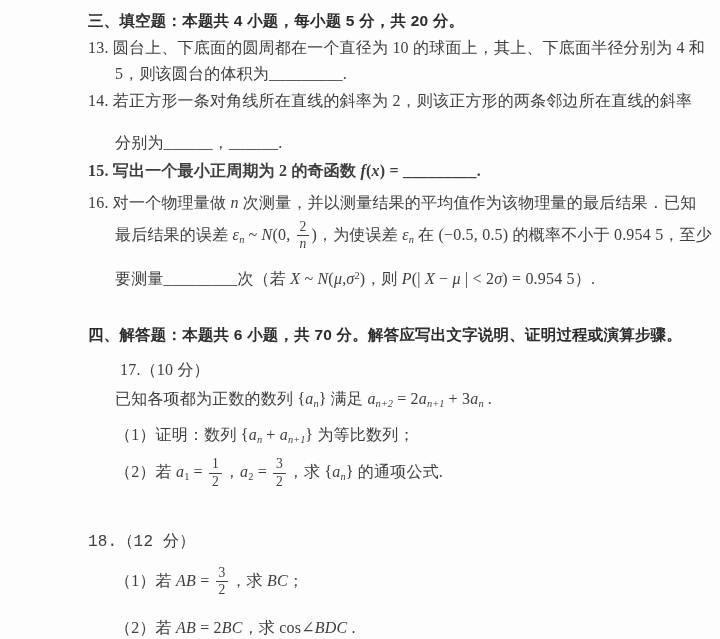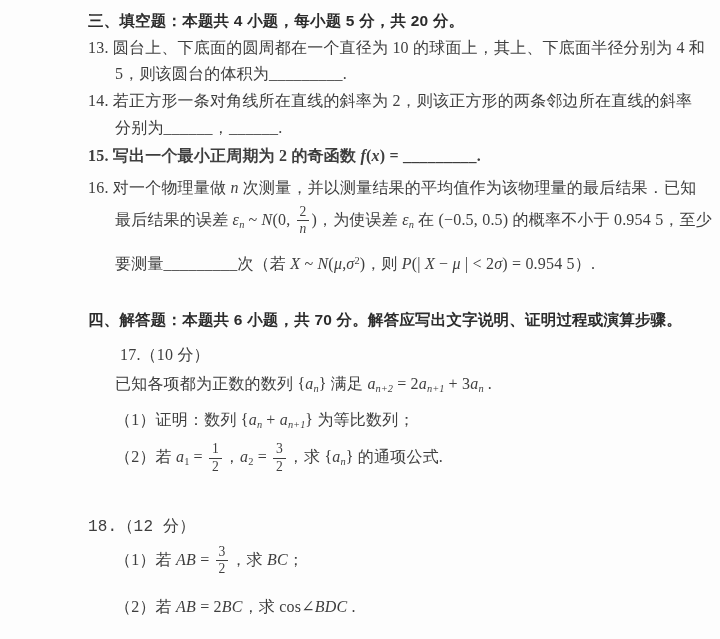--- a/index.html
+++ b/index.html
@@ -31,33 +31,33 @@
     font-weight:bold;
     color:var(--heading);
     font-family:"Liberation Sans","DejaVu Sans",sans-serif;
     font-size:15.5px;
   }
   .cont{margin-left:27px;}
   
   .l-13a{margin-top:1px;}
   .l-13b{margin-top:0;}
   .l-14a{margin-top:1px;}
-  .l-14b{margin-top:1px;}
+  .l-14b{margin-top:16px;}
   .l-15{margin-top:2px;font-weight:bold;}
   .l-16a{margin-top:6px;}
   .l-16b{margin-top:4px;}
   .l-16c{margin-top:10px;}
   .l-s4{margin-top:30px;}
   .l-17a{margin-top:9px;margin-left:32px;}
   .l-17b{margin-top:3px;}
   .l-17c{margin-top:5px;}
   .l-17d{margin-top:4px;}
   .l-18a{margin-top:38px;font-family:Liberation Mono, monospace;}
   .l-18b{margin-top:1px;}
-  .l-18c{margin-top:5px;}
+  .l-18c{margin-top:11px;}
   .l-18d{margin-top:18px;}
   
   .it{font-style:italic;}
   .sb{font-size:0.65em;vertical-align:-0.3em;letter-spacing:0;}
   .sp{font-size:0.65em;vertical-align:0.5em;letter-spacing:0;}
   .frac{
     display:inline-block;text-align:center;vertical-align:-0.52em;
     line-height:1.05;margin:0 2px;letter-spacing:0;
   }
   .frac .fn{display:block;padding:0 3px 1px;border-bottom:1px solid currentColor;font-size:0.85em;}

